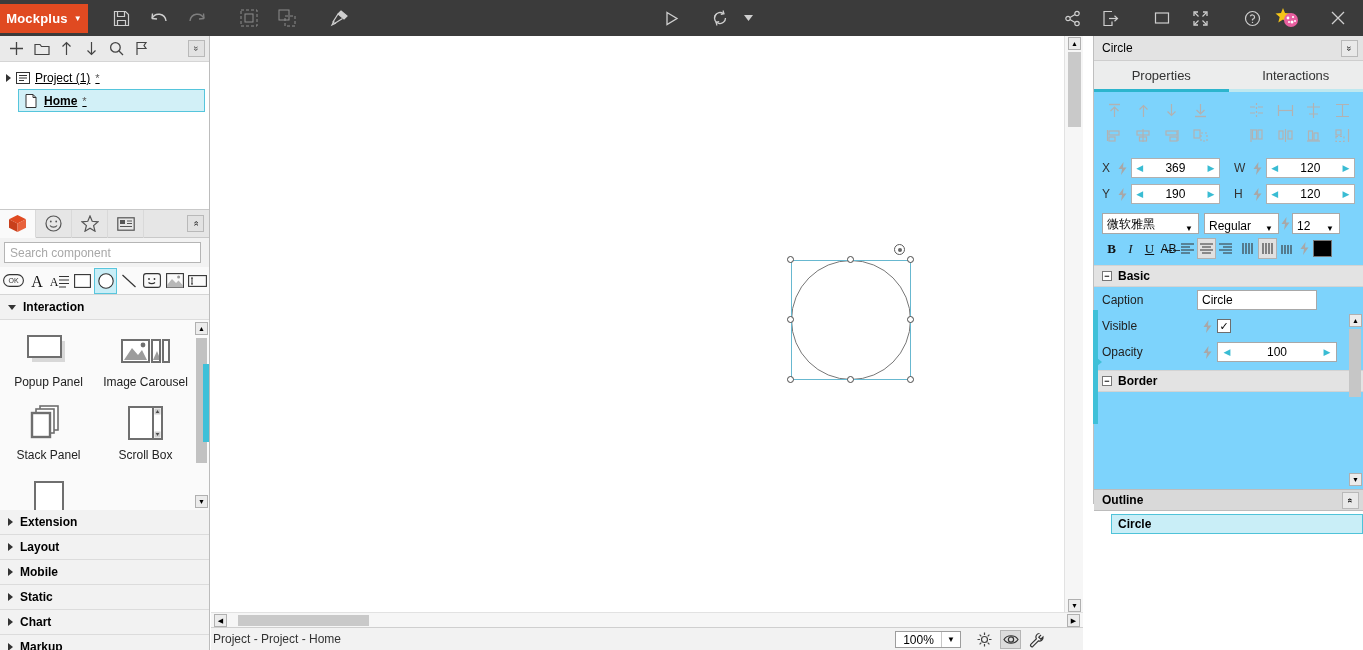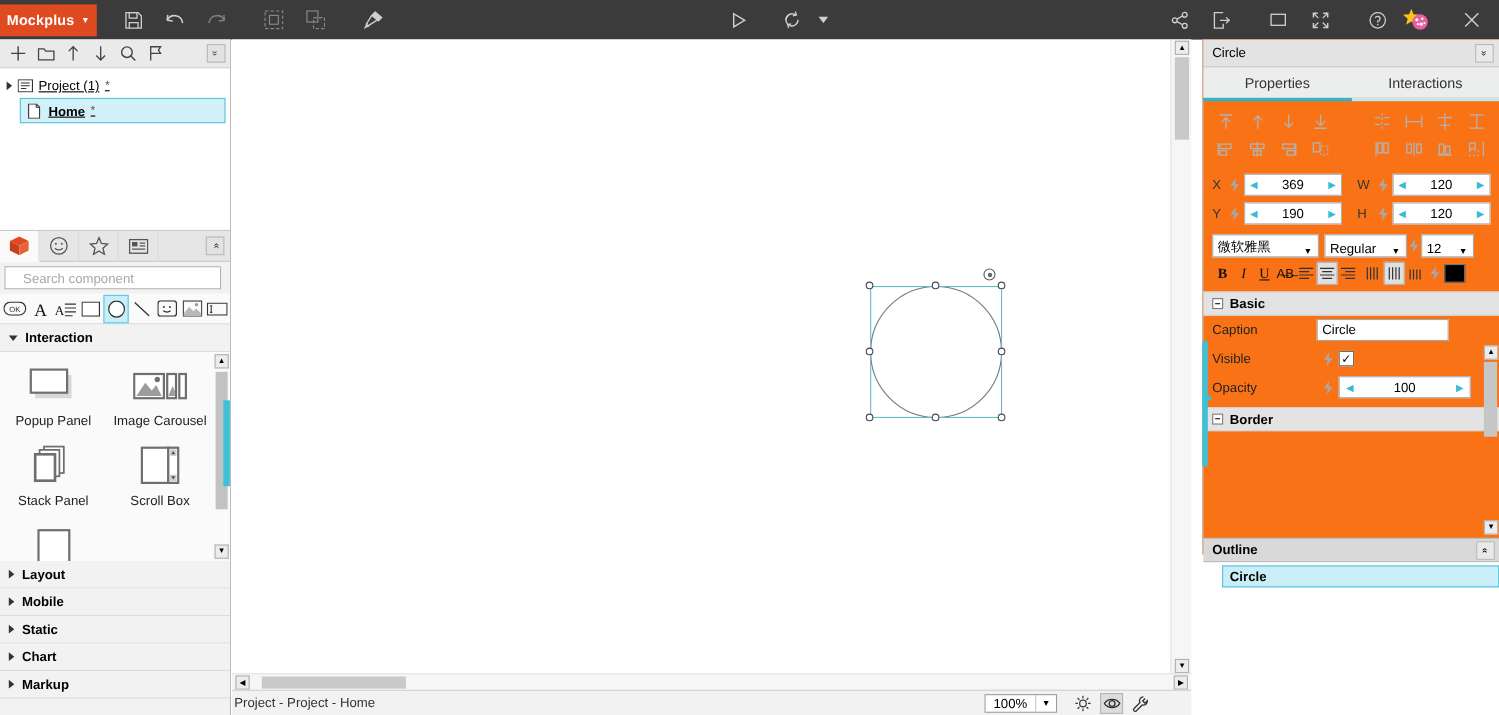--- a/index.html
+++ b/index.html
@@ -63,21 +63,21 @@
                border-bottom:1px solid #c9c9c9; position:relative; }
   .ctab { width:36px; height:28px; display:flex; align-items:center; justify-content:center;
           border-right:1px solid #d9d9d9; }
   .ctab.active { background:#fafafa; border-bottom:1px solid #fafafa; }
   .ctab-chev { position:absolute; right:5px; top:5px; width:17px;height:17px;
                border:1px solid #b9b9b9; background:#e2e2e2; display:flex;
                align-items:center; justify-content:center; font-size:9px; }
   .search-wrap { padding:4px 5px 4px 4px; background:#f2f2f2; }
   .search-input {
     width:197px; height:21px; border:1px solid #b5b5b5; background:#fff;
-    font-size:12px; padding:0 16px; color:#1d4ed8; font-family:"Liberation Sans",sans-serif;
+    font-size:12px; padding:0 5px; color:#1d4ed8; font-family:"Liberation Sans",sans-serif;
   }
   .search-input::placeholder { color:#a8a8a8; }
   .shape-row { height:28px; background:#fafafa; display:flex; align-items:center;
                padding-left:2px; border-bottom:1px solid #d5d5d5; }
   .shape-btn { width:23px; height:26px; display:flex; align-items:center; justify-content:center; }
   .shape-btn.sel { background:#c9eef7; border:1px solid #59c6dd; }
 
   
   .cat-head { height:25px; display:flex; align-items:center; padding-left:8px;
               font-weight:bold; font-size:12px; border-bottom:1px solid #dcdcdc;
@@ -138,21 +138,21 @@
               border:1px solid #9d9d9d; background:#fff; display:flex; align-items:center; }
   .zoom-box .val { flex:1; text-align:center; font-size:12px; }
   .zoom-box .dd { width:19px; height:15px; border-left:1px solid #c7c7c7; display:flex;
                   align-items:center; justify-content:center; font-size:8px; }
   .st-btn { position:absolute; top:2px; width:21px; height:19px; display:flex;
             align-items:center; justify-content:center; }
   .st-btn.on { background:#dcdcdc; border:1px solid #b5b5b5; }
 
   
   .right { position:absolute; left:1093px; top:36px; width:270px; height:468px;
-           background:#f97316; border-left:1px solid #bfbfbf; }
+           background:#7dd3fc; border-left:1px solid #bfbfbf; }
   .rp-title { height:25px; background:#e3e3e3; border-bottom:1px solid #cecece;
               display:flex; align-items:center; padding-left:8px; font-size:12px;
               position:relative; }
   .rp-title .chev { position:absolute; right:5px; top:4px; width:17px;height:17px;
                     border:1px solid #b9b9b9; background:#e9e9e9; display:flex;
                     align-items:center;justify-content:center;font-size:9px; }
   .rp-tabs { height:28px; display:flex; background:#eceded; }
   .rp-tab { flex:1; display:flex; align-items:center; justify-content:center;
             font-size:13px; color:#333; }
   .tab-underline { height:3px; display:flex; }
@@ -586,20 +586,24 @@
       <div class="cg-scroll">
         <div class="cg-arrow">▲</div>
         <div class="bar"></div>
         <div class="cg-arrow bot">▼</div>
       </div>
       <div class="teal-handle"></div>
     </div>
 
     <div class="cat-head">
       <span class="tri"></span>
+      <span>Extension</span>
+    </div>
+    <div class="cat-head">
+      <span class="tri"></span>
       <span>Layout</span>
     </div>
     <div class="cat-head">
       <span class="tri"></span>
       <span>Mobile</span>
     </div>
     <div class="cat-head">
       <span class="tri"></span>
       <span>Static</span>
     </div>

